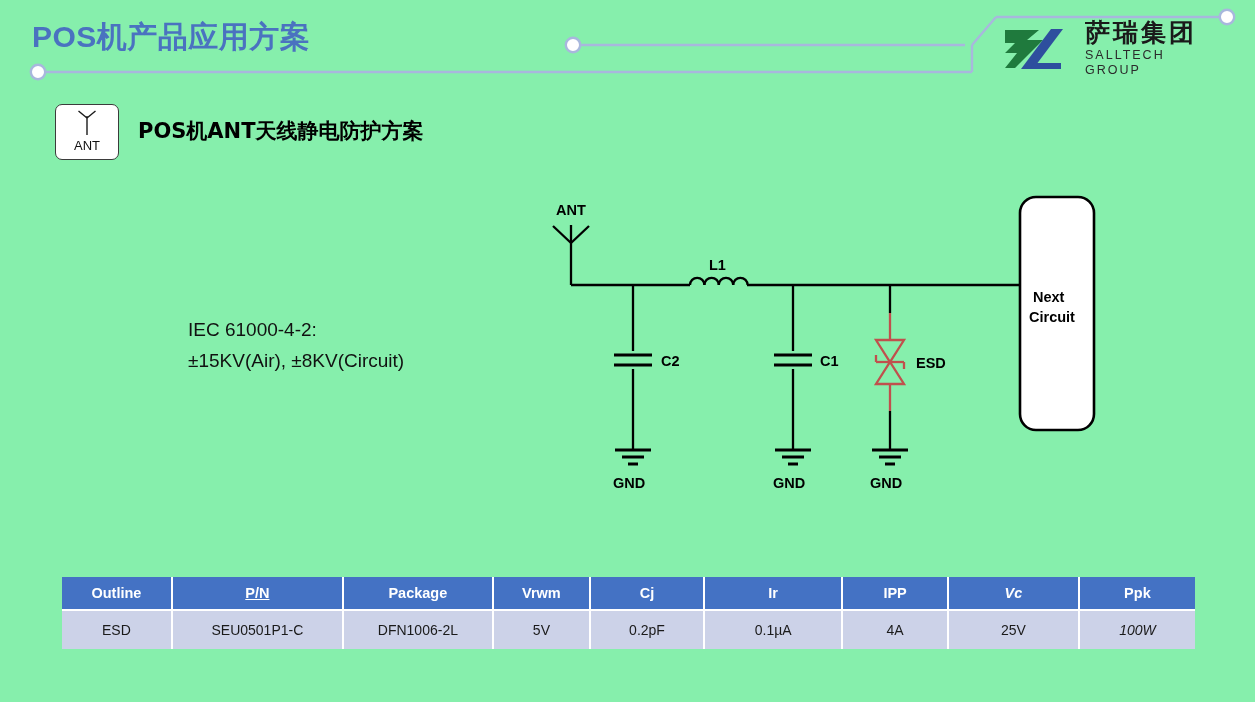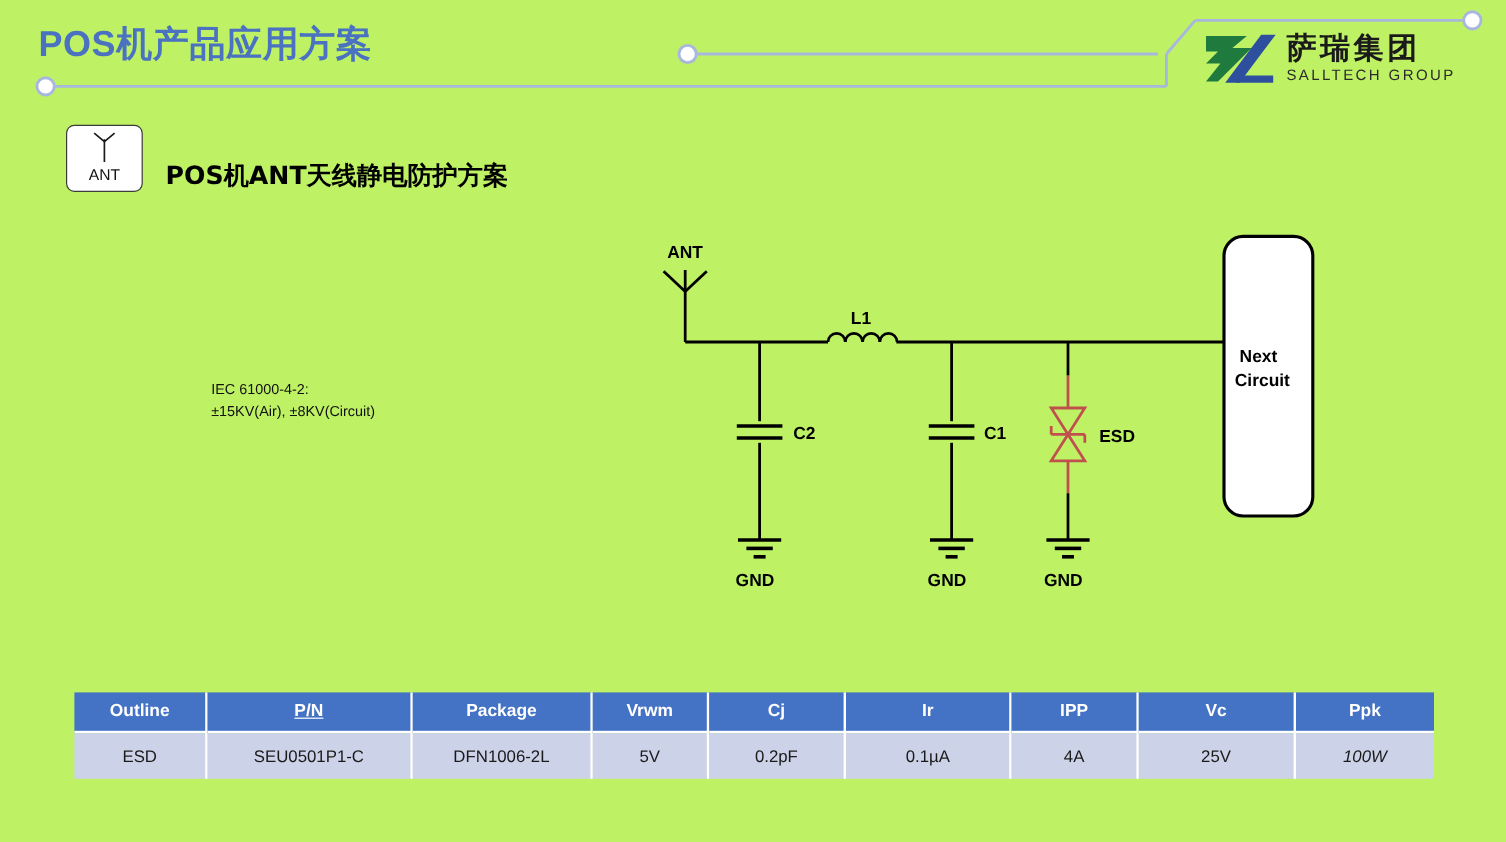--- a/index.html
+++ b/index.html
@@ -7,21 +7,21 @@
   html, body {
     margin: 0; padding: 0;
     width: 1255px; height: 702px;
     background: #ffffff;
     font-family: "Liberation Sans", "DejaVu Sans", sans-serif;
     overflow: hidden;
   }
   #slide {
     position: relative;
     width: 1255px; height: 702px;
-    background: #bef264;
+    background: #86efac;
   }
 
   
   #header-deco {
     position: absolute;
     left: 0; top: 0;
     width: 1255px; height: 92px;
     pointer-events: none;
   }
   #page-title {
@@ -34,21 +34,21 @@
     white-space: nowrap;
   }
 
   
   #logo {
     position: absolute;
     left: 1003px; top: 22px;
     width: 222px; height: 54px;
     display: flex;
     align-items: center;
-    gap: 7px;
+    gap: 20px;
   }
   #logo-mark { width: 62px; height: 46px; flex: 0 0 auto; }
   #logo-text { display: flex; flex-direction: column; justify-content: center; }
   #logo-cn {
     font-size: 25px;
     font-weight: bold;
     color: #1a1a1a;
     letter-spacing: 3px;
     line-height: 1.05;
     font-family: "DejaVu Sans", "Liberation Sans", sans-serif;
@@ -75,33 +75,33 @@
     justify-content: flex-start;
     padding-top: 4px;
   }
   #ant-badge-label {
     font-size: 13px;
     color: #111;
     margin-top: 1px;
   }
   #section-heading {
     position: absolute;
-    left: 138px; top: 132px;
+    left: 138px; top: 117px;
     font-size: 21px;
     font-weight: bold;
     color: #000000;
     white-space: nowrap;
     font-family: "DejaVu Sans", "Liberation Sans", sans-serif;
   }
 
   
   #iec-note {
     position: absolute;
-    left: 176px; top: 315px;
-    font-size: 12px;
+    left: 188px; top: 315px;
+    font-size: 19px;
     color: #111111;
     line-height: 1.62;
     white-space: nowrap;
   }
 
   
   #circuit {
     position: absolute;
     left: 520px; top: 185px;
     width: 600px; height: 330px;
@@ -145,21 +145,21 @@
   }
   #spec-table td:last-child { border-right: none; font-style: italic; }
 
   .col-outline  { width: 105px; margin-left: 44px; }
   .col-pn       { width: 162px; text-decoration: underline; }
   .col-package  { width: 142px; }
   .col-vrwm     { width: 92px; }
   .col-cj       { width: 108px; }
   .col-ir       { width: 131px; }
   .col-ipp      { width: 100px; margin-left: 48px; }
-  .col-vc       { width: 124px; }
+  .col-vc       { width: 124px; font-style: italic; }
   .col-ppk      { width: 109px; }
 </style>
 </head>
 <body>
 
 <div id="slide">
 
   <svg id="header-deco" viewBox="0 0 1255 92" width="1255" height="92">
 
     <line x1="46" y1="72" x2="972" y2="72" stroke="#a8b7dd" stroke-width="2.4"></line>

